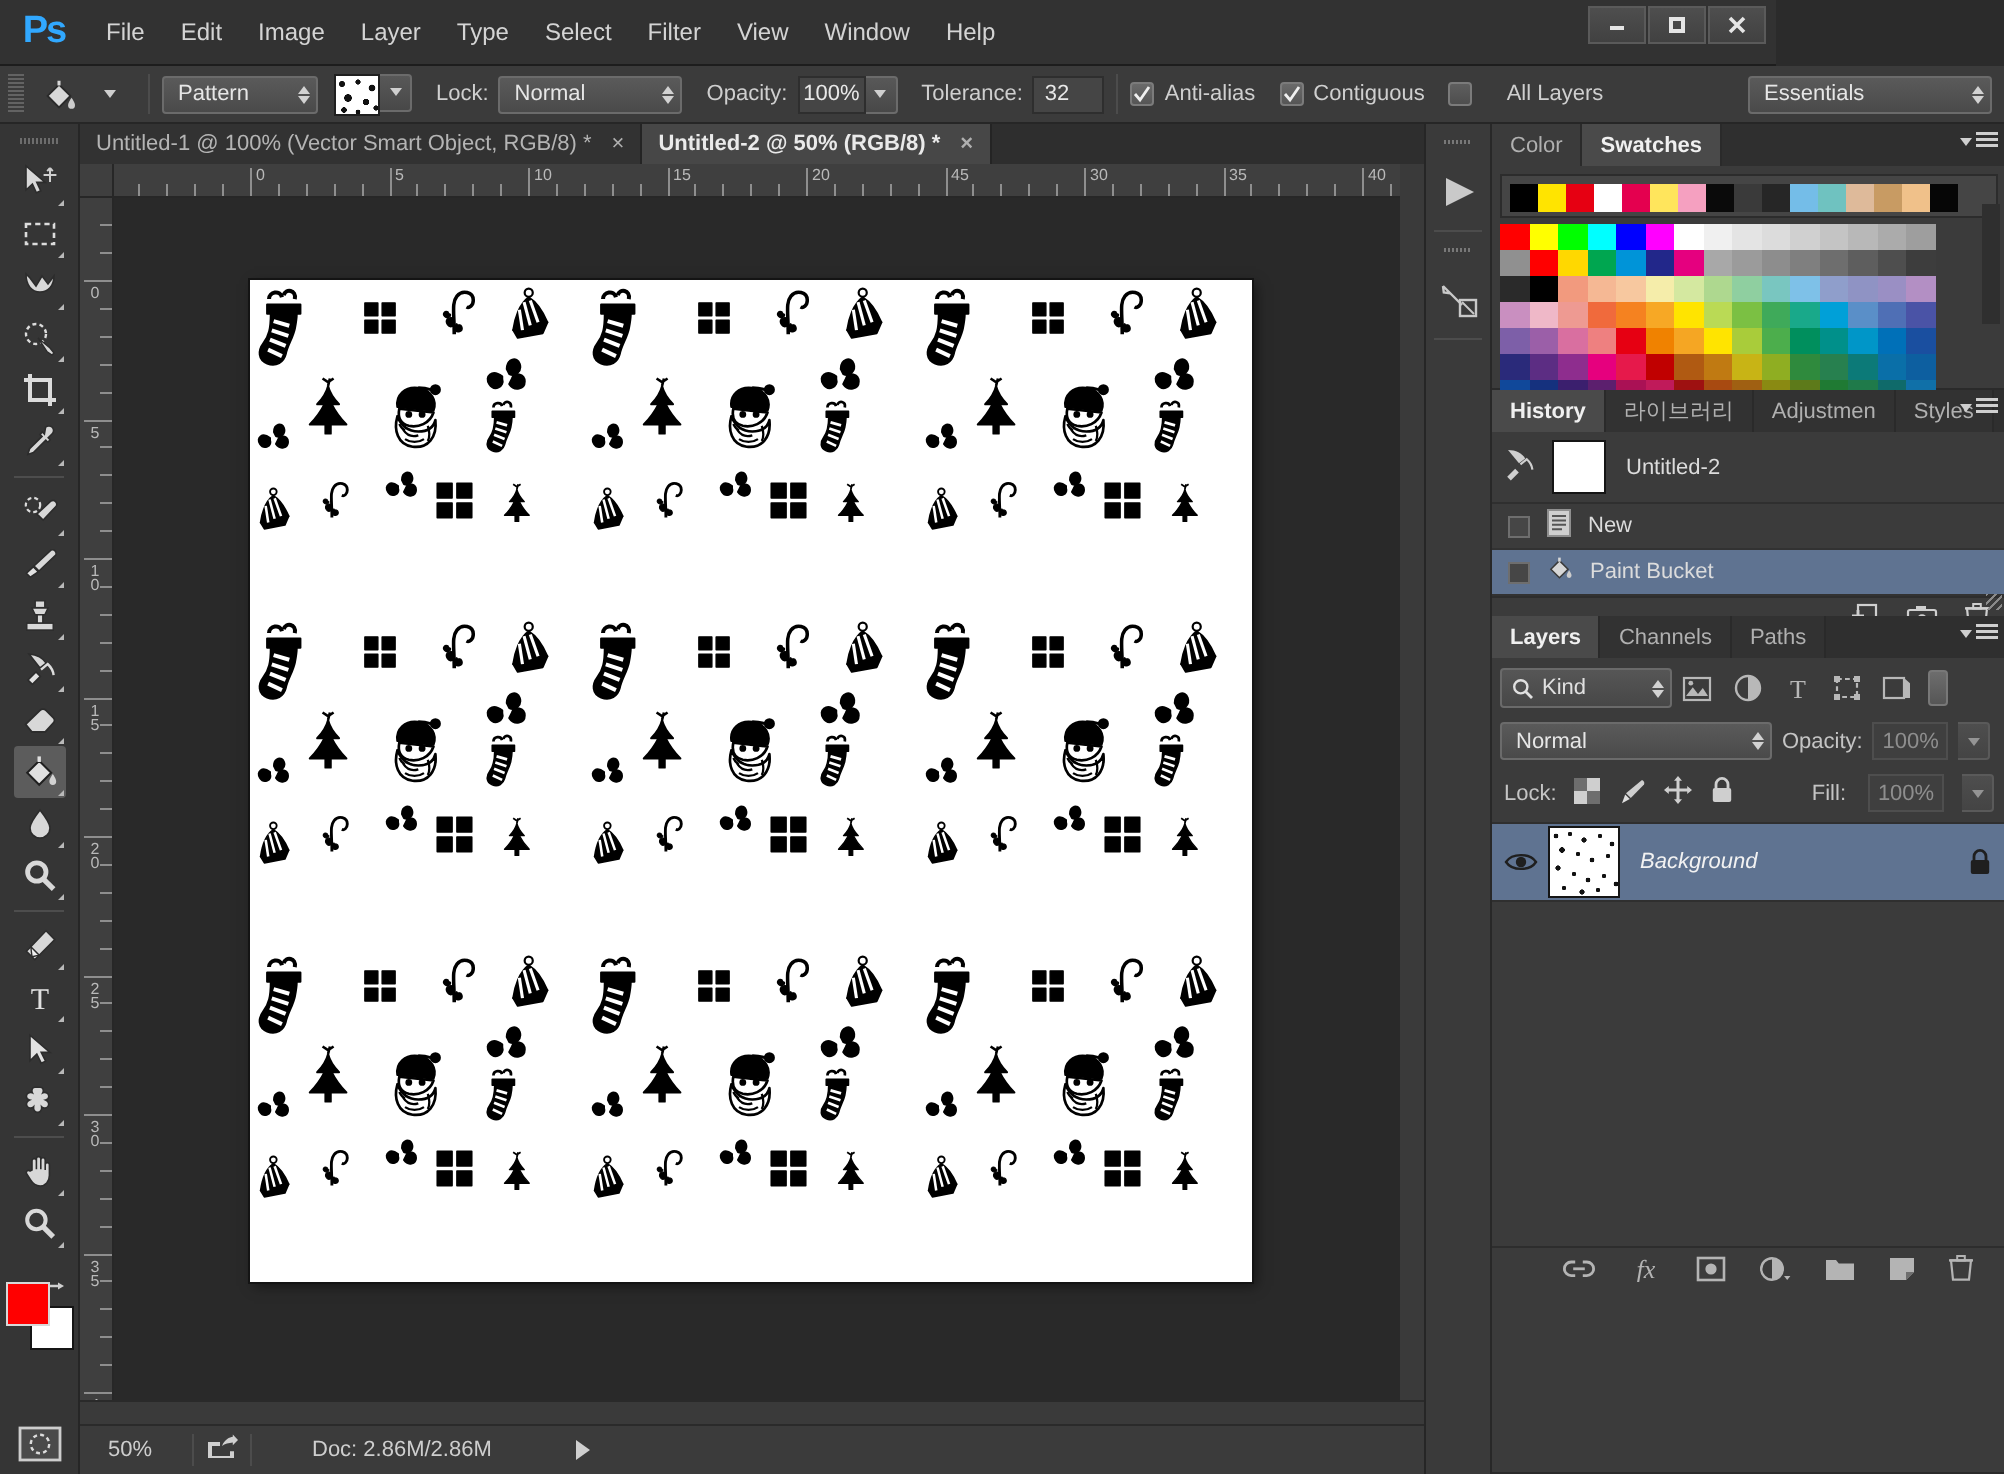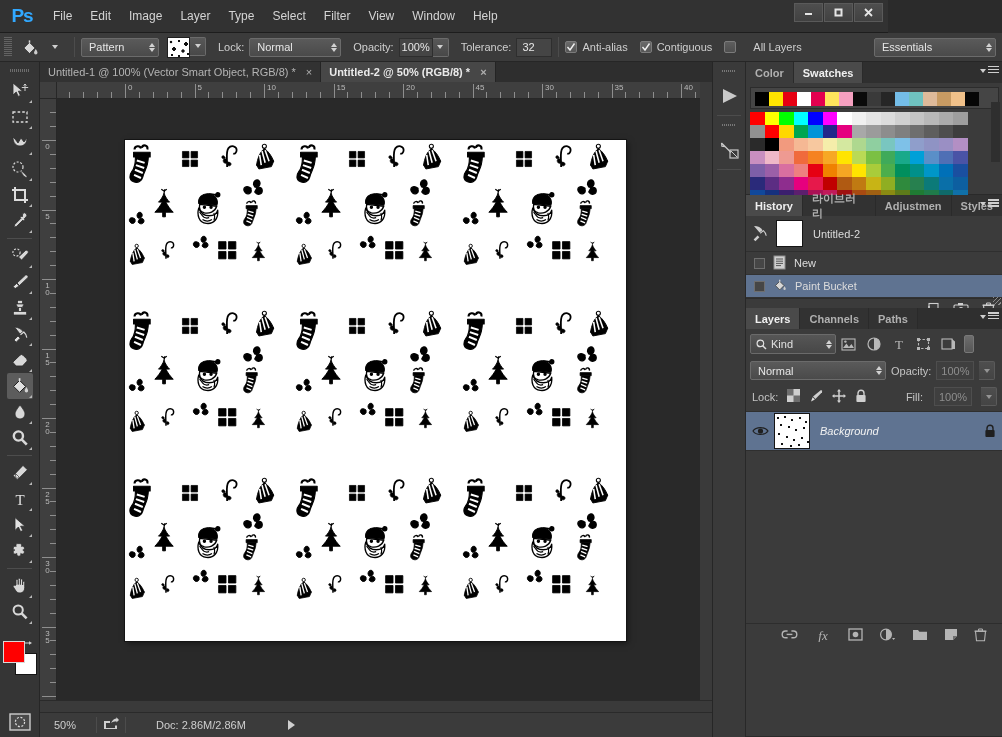--- a/index.html
+++ b/index.html
@@ -167,21 +167,21 @@
   
   .dock { position:absolute; left:712px; top:62px; width:290px; height:675px; background:#363636; border-left:1px solid #262626; }
   .iconcol { position:absolute; left:0; top:0; width:33px; height:675px; background:#3a3a3a; border-right:1px solid #282828; }
   .iconcol .ic-grip { height:10px; margin:4px 9px 1px; background: repeating-linear-gradient(to right,#787878 0 1px,transparent 1px 2px); background-size:100% 2px; background-position:center; background-repeat:no-repeat;}
   .icbtn { width:33px; height:38px; display:flex; align-items:center; justify-content:center; }
   .icsep { height:1px; background:#4c4c4c; margin:0 4px; }
 
   .panels { position:absolute; left:33px; top:0; width:257px; height:675px; }
   .panel { background:#3b3b3b; border-bottom:1px solid #2a2a2a; position:relative; }
   .ptabs { display:flex; height:21px; background:#2f2f2f; align-items:stretch; position:relative;}
-  .ptab { display:flex; align-items:center; padding:0 9px; font-size:11px; color:#b0b0b0; background:#3b3b3b; border-right:1px solid #2a2a2a;font-weight:bold;}
+  .ptab { display:flex; align-items:center; padding:0 9px; font-size:11px; color:#b0b0b0; background:#3b3b3b; border-right:1px solid #2a2a2a;}
   .ptab.active { background:#4a4a4a; color:#f0f0f0; font-weight:bold;}
   .ptab.inactive2 { background:#323232; }
   .pmenu { position:absolute; right:4px; top:4px; display:flex; align-items:center; gap:2px;}
   .pmenu .tri { width:0;height:0;border-left:3px solid transparent;border-right:3px solid transparent;border-top:4px solid #cfcfcf;}
   .pmenu .bars { width:11px; height:9px; background: repeating-linear-gradient(to bottom,#cfcfcf 0 1.5px, transparent 1.5px 3px);}
 
   .swatch-strip { display:flex; padding:4px 3px 2px 4px; background:#454545; margin:4px 4px 0; border:1px solid #2c2c2c;}
   .sw-top { width:14px; height:14px; }
   .swgrid { display:flex; flex-wrap:wrap; padding:3px 0 4px 4px; width:232px;}
   .sw { width:14.5px; height:13px; }

